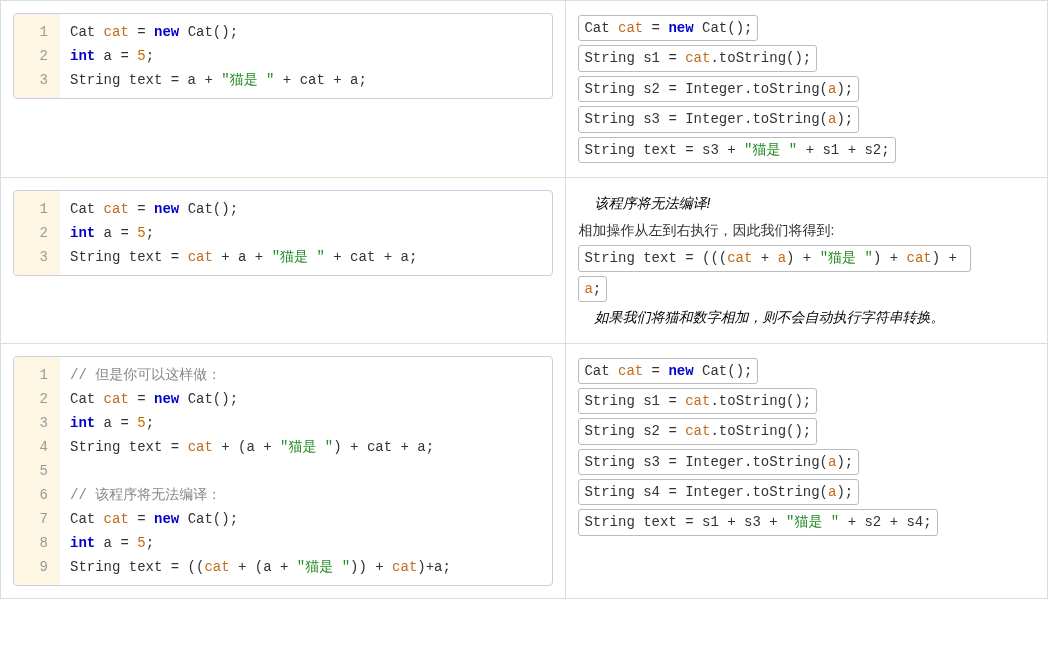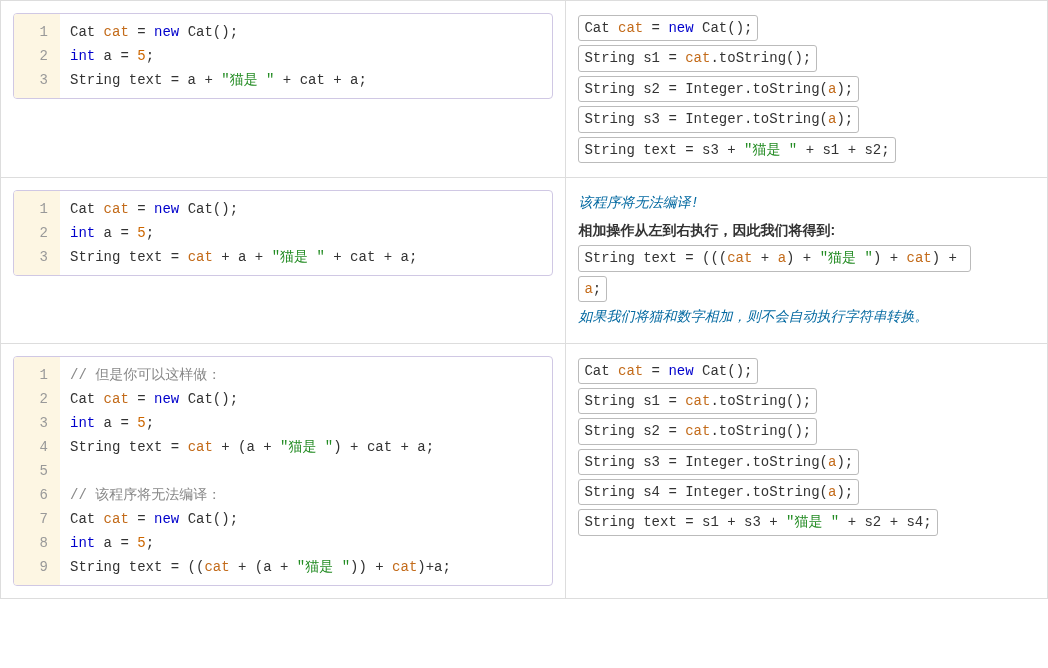--- a/index.html
+++ b/index.html
@@ -52,23 +52,23 @@
     border: 1px solid #bbb;
     border-radius: 3px;
     padding: 1px 5px;
     display: inline-block;
     margin: 2px 0;
     white-space: pre;
     font-family: Consolas, "Courier New", monospace;
     background: #fff;
     line-height: 1.6;
   }
-  .err { color: #0369a1; font-style: italic; font-family: Liberation Mono, monospace; }
-  .plain { font-family: "Microsoft YaHei", sans-serif; color: #333; font-weight: bold; }
-  .kw { color: #0000cc; font-weight: normal; }
+  .err { color: #000000; font-style: italic; font-family: Liberation Sans, sans-serif; margin-left: 16px; }
+  .plain { font-family: "Microsoft YaHei", sans-serif; color: #333; }
+  .kw { color: #0000cc; font-weight: bold; }
   .typ { color: #333; }
   .var { color: #c36b1a; }
   .str { color: #228b22; }
   .num { color: #cc6600; }
   .cmt { color: #888; }
   .op { color: #333; }
 </style>
 </head>
 <body>
 

